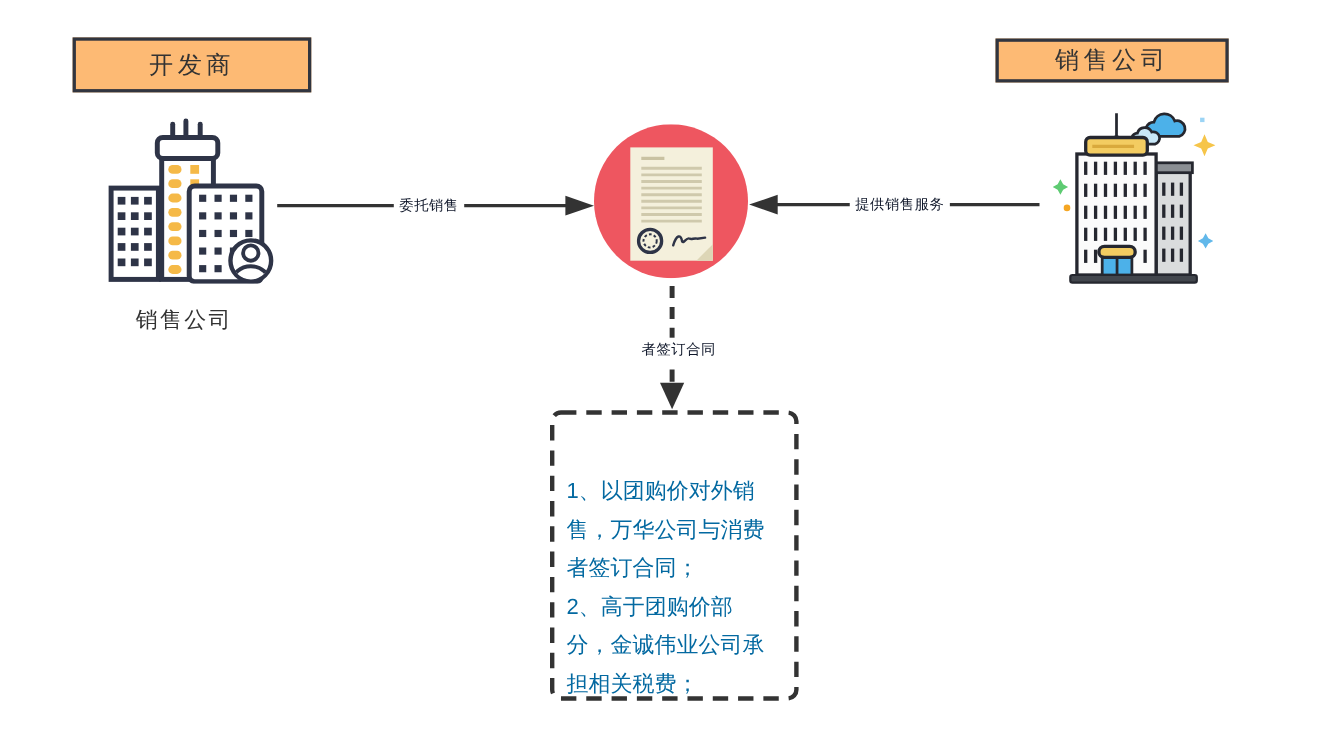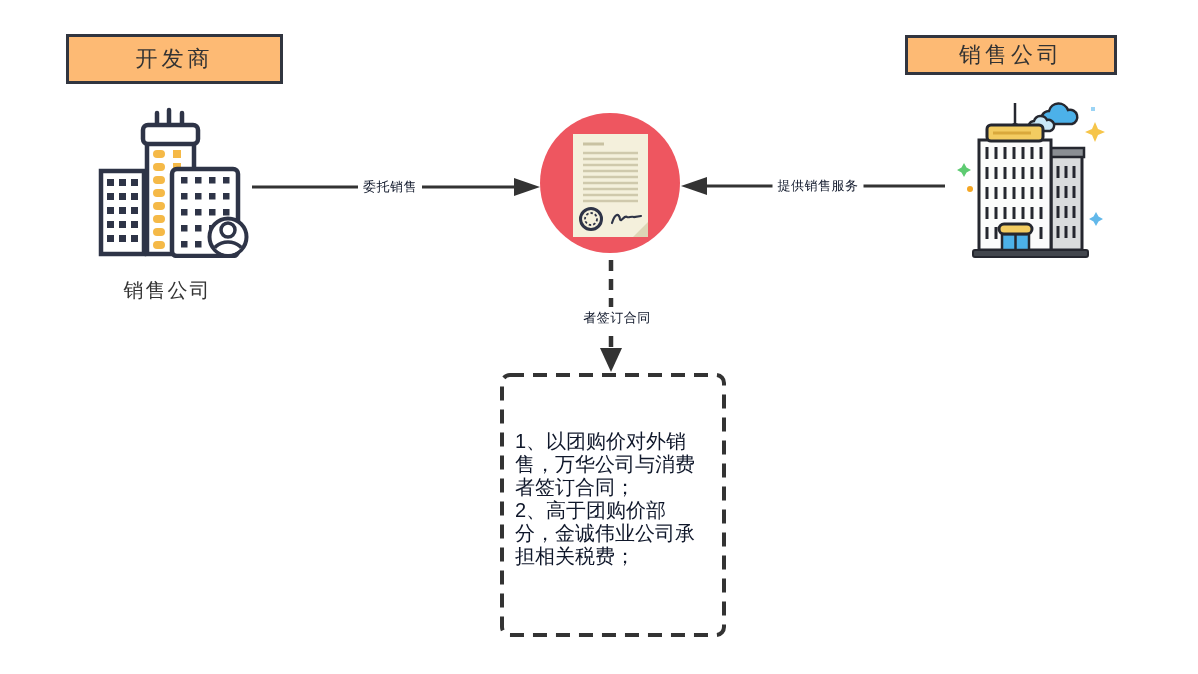--- a/index.html
+++ b/index.html
@@ -54,22 +54,22 @@
     color: #0f172a;
     white-space: nowrap;
   }
   .edge-label.entrust   { left: 390px; top: 187px; }
   .edge-label.service   { left: 818px; top: 186px; }
   .edge-label.agreement { left: 617px; top: 318px; }
 
   .agreement-text {
     position: absolute;
     left: 515px; top: 430px; width: 200px;
-    font-size: 20px; line-height: 23px;
-    color: #0f172a;
+    font-size: 20px; line-height: 35px;
+    color: #0369a1;
     white-space: pre-line;
   }
 </style>
 </head>
 <body>
 
 <div class="stage">
 
   <svg class="connectors" width="1198" height="674" viewBox="0 0 1198 674">
 

